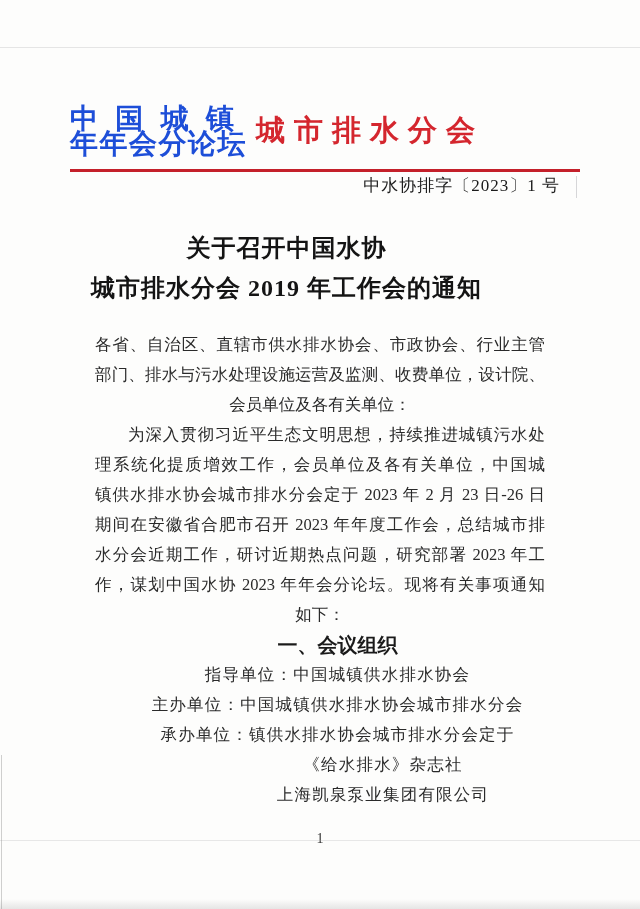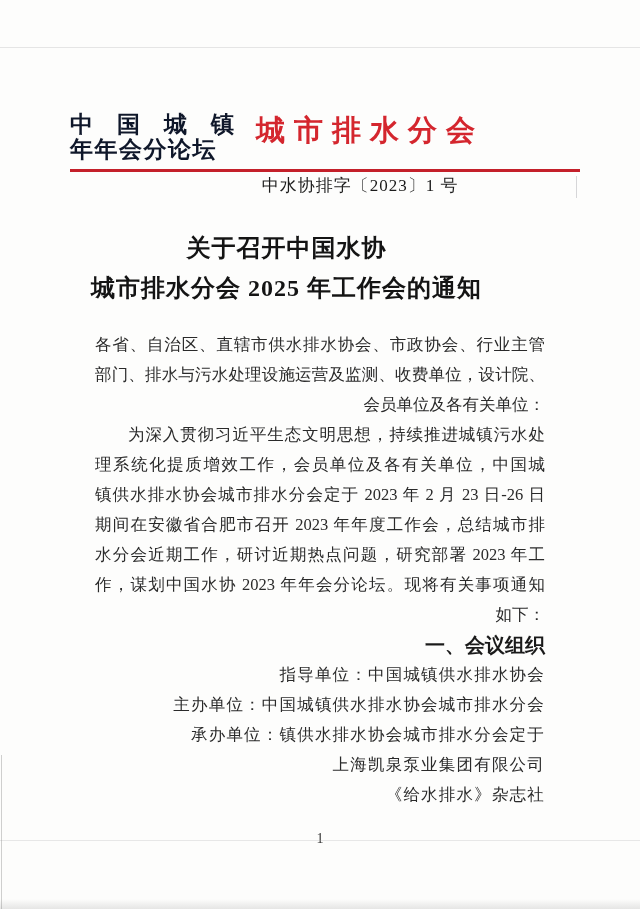--- a/index.html
+++ b/index.html
@@ -12,48 +12,48 @@
   
   .scan-line-top{position:absolute;left:0;top:47px;width:640px;height:1px;background:rgba(175,175,175,.30);}
   .scan-line-bottom{position:absolute;left:0;top:840px;width:640px;height:1px;background:rgba(175,175,175,.28);}
   .scan-edge-left{position:absolute;left:1px;top:755px;width:1px;height:154px;background:rgba(150,150,150,.45);}
   .scan-edge-bottom{position:absolute;left:0;top:899px;width:640px;height:10px;
     background:linear-gradient(to bottom,rgba(0,0,0,0) 0%,rgba(120,120,120,.18) 100%);}
   .scan-tick{position:absolute;left:576px;top:176px;width:1px;height:22px;background:rgba(140,140,150,.35);}
 
   
   .org{
-    position:absolute;left:70px;top:112px;width:164px;
+    position:absolute;left:70px;top:106px;width:164px;
     font-family:"Liberation Sans","DejaVu Sans",sans-serif;
-    font-weight:bold;font-size:23px;line-height:25px;color:#0f172a;
+    font-weight:bold;font-size:28px;line-height:25px;color:#1d4ed8;
   }
   .org-l1{text-align:justify;text-align-last:justify;}
   .org-l2{letter-spacing:1.5px;white-space:nowrap;}
   .branch{
     position:absolute;left:256px;top:106px;width:330px;
     font-family:"Liberation Sans","DejaVu Sans",sans-serif;
     font-weight:bold;font-size:29px;line-height:48px;letter-spacing:9px;
     color:#d4262e;white-space:nowrap;
   }
   .red-rule{position:absolute;left:70px;top:169px;width:510px;height:3px;background:#c4202a;}
   .doc-no{
     position:absolute;top:174px;right:80px;width:400px;
-    text-align:center;font-size:17px;line-height:24px;color:#1c1c1c;letter-spacing:1px;white-space:nowrap;
+    text-align:right;font-size:17px;line-height:24px;color:#1c1c1c;letter-spacing:1px;white-space:nowrap;
   }
 
   
   .title{
     position:absolute;left:0;top:228px;width:573px;text-align:center;
     font-weight:bold;font-size:24px;line-height:40px;color:#141414;letter-spacing:1px;
   }
 
   
   .body{position:absolute;left:95px;top:330px;width:450px;font-size:16.5px;line-height:30px;color:#2a2a2a;}
   .ln{text-align:justify;text-align-last:justify;}
-  .ln-end{text-align:right;}
+  .ln-end{text-align:center;}
   .indent{text-indent:33px;}
   .heading{
     font-family:Liberation Serif, serif;
     font-weight:bold;color:#1a1a1a;padding-left:35px;font-size:20px;
   }
   .org-item{padding-left:35px;letter-spacing:1.2px;white-space:nowrap;}
   .org-extra{padding-left:126px;letter-spacing:1.2px;white-space:nowrap;}
 
   .page-no{position:absolute;left:0;top:831px;width:640px;text-align:center;
     font-size:14px;color:#333;}
@@ -71,43 +71,43 @@
     <div class="org-l2">年年会分论坛</div>
   </div>
   <div class="branch">城市排水分会</div>
 
   <div class="red-rule"></div>
 
   <div class="doc-no">中水协排字〔2023〕1 号</div>
 
   <div class="title">
     <div>关于召开中国水协</div>
-    <div>城市排水分会 2025 年工作会的通知</div>
+    <div>城市排水分会 2019 年工作会的通知</div>
   </div>
 
   <div class="body">
     <div class="ln">各省、自治区、直辖市供水排水协会、市政协会、行业主管</div>
     <div class="ln">部门、排水与污水处理设施运营及监测、收费单位，设计院、</div>
     <div class="ln-end">会员单位及各有关单位：</div>
 
     <div class="ln indent">为深入贯彻习近平生态文明思想，持续推进城镇污水处</div>
     <div class="ln">理系统化提质增效工作，会员单位及各有关单位，中国城</div>
     <div class="ln">镇供水排水协会城市排水分会定于 2023 年 2 月 23 日-26 日</div>
     <div class="ln">期间在安徽省合肥市召开 2023 年年度工作会，总结城市排</div>
     <div class="ln">水分会近期工作，研讨近期热点问题，研究部署 2023 年工</div>
     <div class="ln">作，谋划中国水协 2023 年年会分论坛。现将有关事项通知</div>
     <div class="ln-end">如下：</div>
 
     <div class="ln-end heading">一、会议组织</div>
 
     <div class="ln-end org-item">指导单位：中国城镇供水排水协会</div>
     <div class="ln-end org-item">主办单位：中国城镇供水排水协会城市排水分会</div>
     <div class="ln-end org-item">承办单位：镇供水排水协会城市排水分会定于</div>
+    <div class="ln-end org-extra">《给水排水》杂志社</div>
     <div class="ln-end org-extra">上海凯泉泵业集团有限公司</div>
-    <div class="ln-end org-extra">《给水排水》杂志社</div>
   </div>
 
   <div class="page-no">1</div>
 
   <div class="scan-line-bottom"></div>
   <div class="scan-edge-left"></div>
   <div class="scan-edge-bottom"></div>
 </div>
 
 </body></html>

